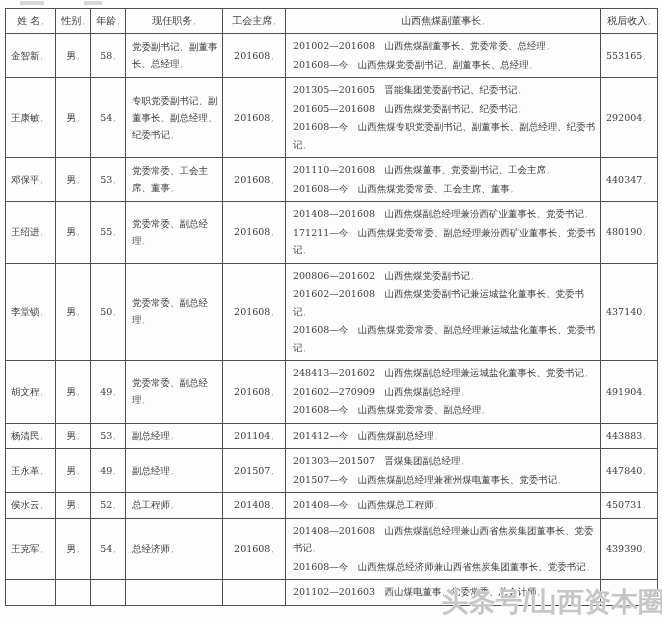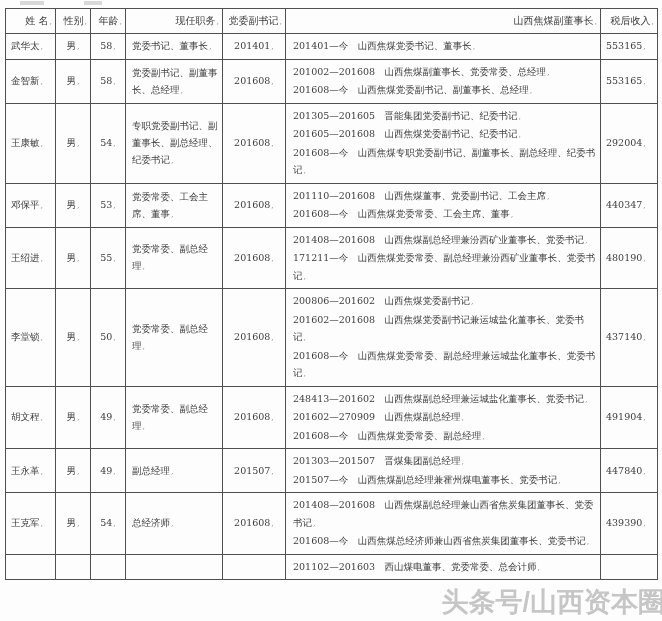--- a/index.html
+++ b/index.html
@@ -26,21 +26,21 @@
     font-size: 9.5px;
     line-height: 17px;
     padding: 2px 3px;
     vertical-align: middle;
     word-break: break-all;
   }
   th {
     font-weight: normal;
     font-size: 10px;
     height: 20px;
-    text-align: right;
+    text-align: center;
   }
   .center { text-align: center; }
   .name   { padding-left: 5px; }
   .pos    { padding-left: 6px; }
   .income { padding-left: 5px; }
   .exp    { padding: 3px 4px 3px 7px; vertical-align: middle; }
   .exp-line { line-height: 17.5px; }
   .pm::after {
     content: ",";
     color: #909090;
@@ -76,38 +76,27 @@
         <col style="width:63px">
         <col style="width:315px">
       <col style="width:57px">
     </colgroup>
     <thead>
       <tr>
         <th class="pm">姓 名</th>
         <th class="pm">性别</th>
         <th class="pm">年龄</th>
         <th class="pm">现任职务</th>
-        <th class="pm">党委副书记</th>
+        <th class="pm">工会主席</th>
         <th class="pm">山西焦煤副董事长</th>
         <th class="pm">税后收入</th>
       </tr>
     </thead>
     <tbody>
         <tr>
-    <td class="name"><span class="pm">武华太</span></td>
-    <td class="center"><span class="pm">男</span></td>
-    <td class="center"><span class="pm">58</span></td>
-    <td class="pos"><span class="pm">党委书记、董事长</span></td>
-    <td class="center"><span class="pm">201401</span></td>
-    <td class="exp">
-            <div class="exp-line pm">201401—今　山西焦煤党委书记、董事长</div>
-          </td>
-    <td class="income"><span class="pm">553165</span></td>
-  </tr>
-        <tr>
     <td class="name"><span class="pm">金智新</span></td>
     <td class="center"><span class="pm">男</span></td>
     <td class="center"><span class="pm">58</span></td>
     <td class="pos"><span class="pm">党委副书记、副董事长、总经理</span></td>
     <td class="center"><span class="pm">201608</span></td>
     <td class="exp">
             <div class="exp-line pm">201002—201608　山西焦煤副董事长、党委常委、总经理</div>
             <div class="exp-line pm">201608—今　山西焦煤党委副书记、副董事长、总经理</div>
           </td>
     <td class="income"><span class="pm">553165</span></td>
@@ -169,30 +158,52 @@
     <td class="pos"><span class="pm">党委常委、副总经理</span></td>
     <td class="center"><span class="pm">201608</span></td>
     <td class="exp">
             <div class="exp-line pm">248413—201602　山西焦煤副总经理兼运城盐化董事长、党委书记</div>
             <div class="exp-line pm">201602—270909　山西焦煤副总经理</div>
             <div class="exp-line pm">201608—今　山西焦煤党委常委、副总经理</div>
           </td>
     <td class="income"><span class="pm">491904</span></td>
   </tr>
         <tr>
+    <td class="name"><span class="pm">杨清民</span></td>
+    <td class="center"><span class="pm">男</span></td>
+    <td class="center"><span class="pm">53</span></td>
+    <td class="pos"><span class="pm">副总经理</span></td>
+    <td class="center"><span class="pm">201104</span></td>
+    <td class="exp">
+            <div class="exp-line pm">201412—今　山西焦煤副总经理</div>
+          </td>
+    <td class="income"><span class="pm">443883</span></td>
+  </tr>
+        <tr>
     <td class="name"><span class="pm">王永革</span></td>
     <td class="center"><span class="pm">男</span></td>
     <td class="center"><span class="pm">49</span></td>
     <td class="pos"><span class="pm">副总经理</span></td>
     <td class="center"><span class="pm">201507</span></td>
     <td class="exp">
             <div class="exp-line pm">201303—201507　晋煤集团副总经理</div>
             <div class="exp-line pm">201507—今　山西焦煤副总经理兼霍州煤电董事长、党委书记</div>
           </td>
     <td class="income"><span class="pm">447840</span></td>
+  </tr>
+        <tr>
+    <td class="name"><span class="pm">侯水云</span></td>
+    <td class="center"><span class="pm">男</span></td>
+    <td class="center"><span class="pm">52</span></td>
+    <td class="pos"><span class="pm">总工程师</span></td>
+    <td class="center"><span class="pm">201408</span></td>
+    <td class="exp">
+            <div class="exp-line pm">201408—今　山西焦煤总工程师</div>
+          </td>
+    <td class="income"><span class="pm">450731</span></td>
   </tr>
         <tr>
     <td class="name"><span class="pm">王克军</span></td>
     <td class="center"><span class="pm">男</span></td>
     <td class="center"><span class="pm">54</span></td>
     <td class="pos"><span class="pm">总经济师</span></td>
     <td class="center"><span class="pm">201608</span></td>
     <td class="exp">
             <div class="exp-line pm">201408—201608　山西焦煤副总经理兼山西省焦炭集团董事长、党委书记</div>
             <div class="exp-line pm">201608—今　山西焦煤总经济师兼山西省焦炭集团董事长、党委书记</div>

